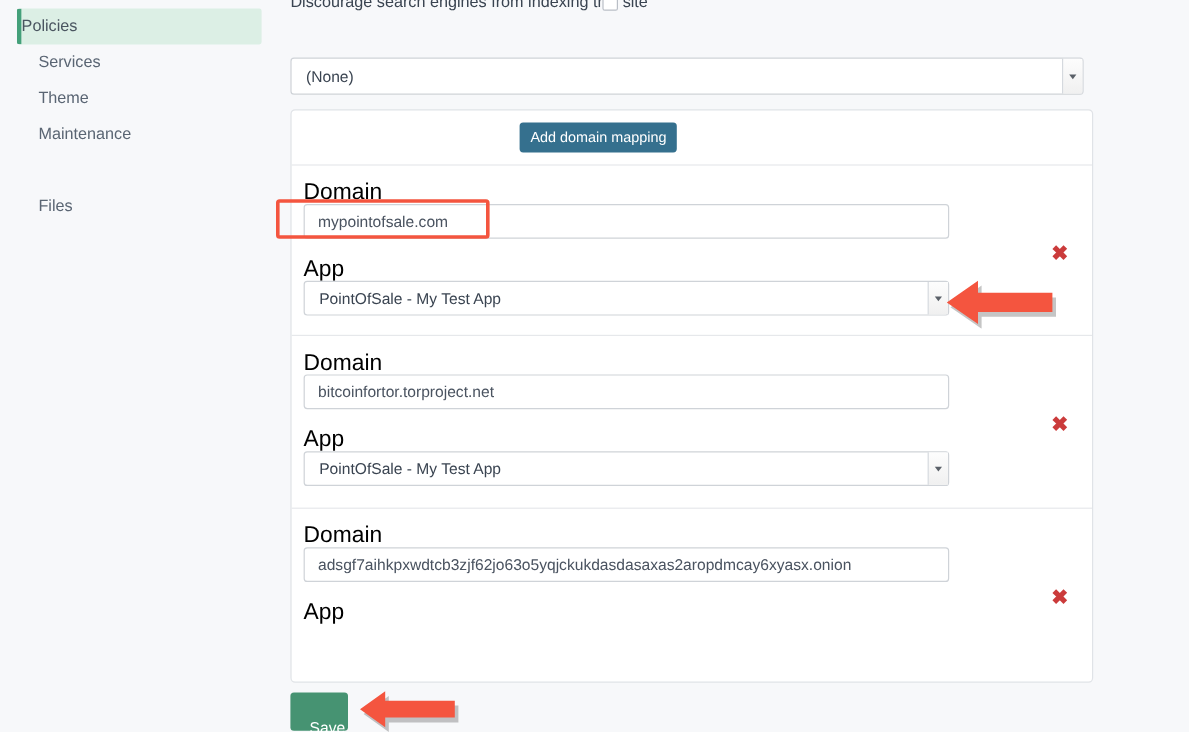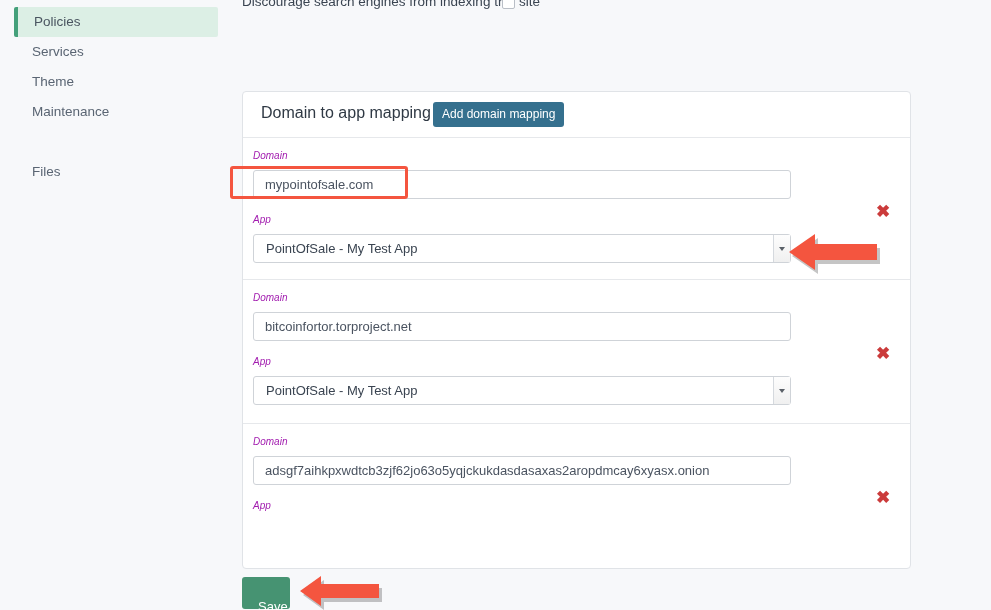--- a/index.html
+++ b/index.html
@@ -34,21 +34,21 @@
     line-height: 30px;
     font-size: 13.5px;
     color: #5a6573;
     padding-left: 18px;
     box-sizing: border-box;
     border-radius: 2px;
   }
   .nav-item.active {
     background: #dcefe5;
     border-left: 4px solid #44a07a;
-    padding-left: 16px;
+    padding-left: 0;
     color: #4a5560;
   }
 
   
   #main {
     position: absolute;
     left: 232px;
     top: 0;
     right: 0;
     height: 610px;
@@ -185,23 +185,22 @@
     left: 0;
     width: 100%;
     box-sizing: border-box;
   }
   .map-row.divided {
     border-top: 1px solid #e6e8eb;
   }
   .map-lbl-domain, .map-lbl-app {
     position: absolute;
     left: 10px;
-    font-size: 10px;
-    color: #a21caf;
-    font-style: italic;
+    font-size: 19px;
+    color: #000000;
   }
   .map-lbl-domain { top: 12px; }
   .map-lbl-app    { top: 76px; }
 
   .text-input {
     position: absolute;
     left: 10px;
     top: 32px;
     width: 538px;
     height: 29px;
@@ -279,25 +278,28 @@
   <div class="nav-item" style="top:67px">Theme</div>
   <div class="nav-item" style="top:97px">Maintenance</div>
   <div class="nav-item" style="top:157px">Files</div>
 </div>
 
 <div id="main">
 
   <div class="cut-label">Discourage search engines from indexing this site</div>
   <div class="cut-checkbox"></div>
 
+  <div id="root-select" class="select-ctl">
+    <span class="sel-text">(None)</span>
+    <span class="sel-arrow"></span>
+  </div>
 
   <div id="panel">
 
     <div id="panel-header">
-      <div id="panel-title">Domain to app mapping</div>
       <button id="add-mapping-btn">Add domain mapping</button>
     </div>
 
     <div class="map-row" style="top:46px; height:141px">
       <div class="map-lbl-domain">Domain</div>
       <input class="text-input" type="text" value="mypointofsale.com" style="">
       <div class="map-lbl-app">App</div>
       <div class="select-ctl app-select">
         <span class="sel-text">PointOfSale - My Test App</span>
         <span class="sel-arrow"></span>

